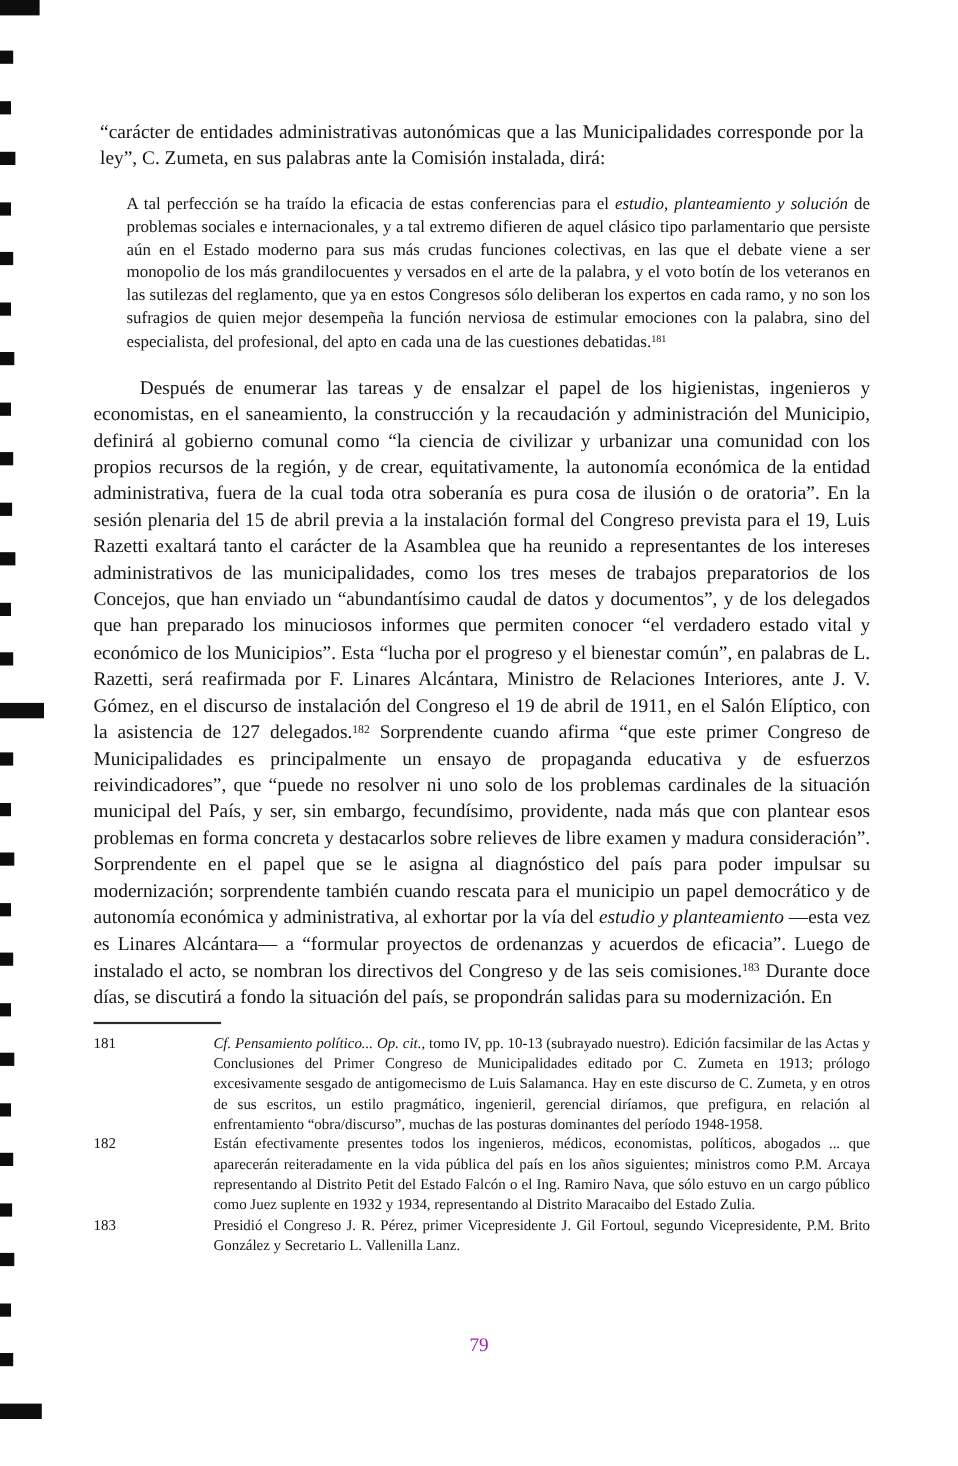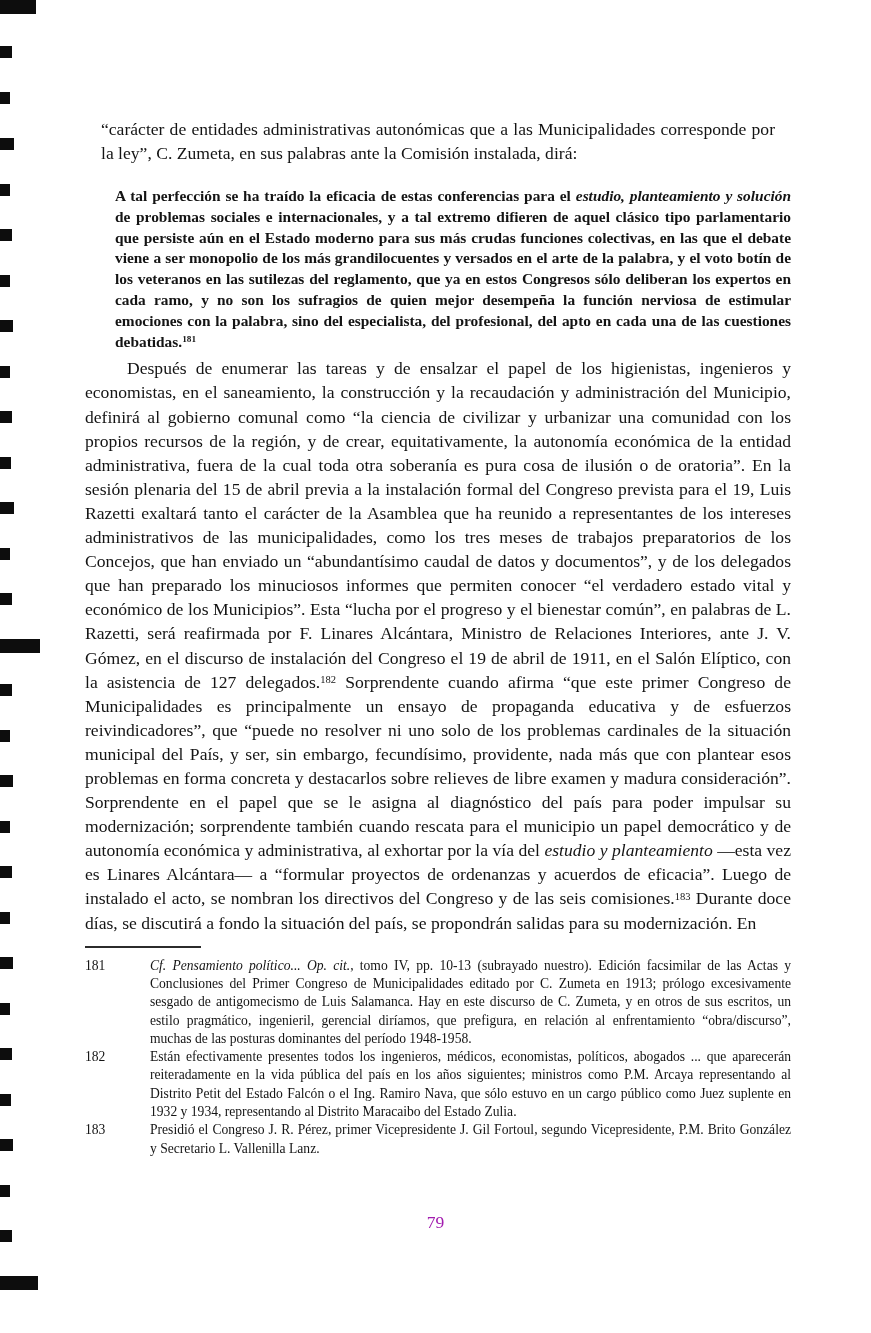--- a/index.html
+++ b/index.html
@@ -18,24 +18,23 @@
   }
   .intro{
     font-size:17.6px;line-height:24px;
     text-align:justify;
   }
   .quote{
     margin:21px 0 0 30px;
     width:676px;
     font-size:15.4px;line-height:20.8px;
     text-align:justify;
-    font-weight:bold;
   }
   .mainpara{
-    margin-top:4px;
+    margin-top:18px;
     font-size:17.6px;line-height:24.1px;
     text-align:justify;
     text-indent:42px;
   }
   .fn-ref{
     font-size:0.6em;
     vertical-align:baseline;
     position:relative;top:-0.45em;
     line-height:0;
     letter-spacing:0;
@@ -44,21 +43,21 @@
     margin-top:11px;
     width:116px;height:0;
     border-top:2px solid #2b2b2b;
   }
   .footnotes{
     margin-top:9px;
     font-size:13.6px;line-height:18.3px;
   }
   .footnote{display:flex;}
   .fn-num{width:65px;flex:none;}
-  .fn-text{flex:1;text-align:justify;}
+  .fn-text{flex:1;text-align:justify;margin-left:44px;}
   .page-number{
     position:absolute;
     top:1212px;left:0;width:100%;
     text-align:center;
     font-size:17.5px;
     color:#a21caf;
   }
   .edge-mark{
     position:absolute;
     left:0;
@@ -98,21 +97,21 @@
       <div class="edge-mark" style="top: 1048px; width: 12px; height: 12px;"></div>
       <div class="edge-mark" style="top: 1094px; width: 11px; height: 12px;"></div>
       <div class="edge-mark" style="top: 1139px; width: 13px; height: 12px;"></div>
       <div class="edge-mark" style="top: 1185px; width: 10px; height: 12px;"></div>
       <div class="edge-mark" style="top: 1230px; width: 12px; height: 12px;"></div>
       <div class="edge-mark" style="top: 1276px; width: 38px; height: 14px;"></div>
     </div>
 
   <div class="content">
 
-    <p class="intro" style="margin:16px"><span>“carácter de entidades administrativas autonómicas que a las Municipalidades corresponde por la ley”, C. Zumeta, en sus palabras ante la Comisión instalada, dirá:</span></p>
+    <p class="intro" style="margin:6px"><span>“carácter de entidades administrativas autonómicas que a las Municipalidades corresponde por la ley”, C. Zumeta, en sus palabras ante la Comisión instalada, dirá:</span></p>
 
     <p class="quote" style="margin-bottom:0"><span>A tal perfección se ha traído la eficacia de estas conferencias para el </span><i>estudio, planteamiento y solución</i><span> de problemas sociales e internacionales, y a tal extremo difieren de aquel clásico tipo parlamentario que persiste aún en el Estado moderno para sus más crudas funciones colectivas, en las que el debate viene a ser monopolio de los más grandilocuentes y versados en el arte de la palabra, y el voto botín de los veteranos en las sutilezas del reglamento, que ya en estos Congresos sólo deliberan los expertos en cada ramo, y no son los sufragios de quien mejor desempeña la función nerviosa de estimular emociones con la palabra, sino del especialista, del profesional, del apto en cada una de las cuestiones debatidas.</span><sup class="fn-ref">181</sup></p>
 
     <p class="mainpara" style="margin-bottom:0"><span>Después de enumerar las tareas y de ensalzar el papel de los higienistas, ingenieros y economistas, en el saneamiento, la construcción y la recaudación y administración del Municipio, definirá al gobierno comunal como “la ciencia de civilizar y urbanizar una comunidad con los propios recursos de la región, y de crear, equitativamente, la autonomía económica de la entidad administrativa, fuera de la cual toda otra soberanía es pura cosa de ilusión o de oratoria”. En la sesión plenaria del 15 de abril previa a la instalación formal del Congreso prevista para el 19, Luis Razetti exaltará tanto el carácter de la Asamblea que ha reunido a representantes de los intereses administrativos de las municipalidades, como los tres meses de trabajos preparatorios de los Concejos, que han enviado un “abundantísimo caudal de datos y documentos”, y de los delegados que han preparado los minuciosos informes que permiten conocer “el verdadero estado vital y económico de los Municipios”. Esta “lucha por el progreso y el bienestar común”, en palabras de L. Razetti, será reafirmada por F. Linares Alcántara, Ministro de Relaciones Interiores, ante J. V. Gómez, en el discurso de instalación del Congreso el 19 de abril de 1911, en el Salón Elíptico, con la asistencia de 127 delegados.</span><sup class="fn-ref">182</sup><span> Sorprendente cuando afirma “que este primer Congreso de Municipalidades es principalmente un ensayo de propaganda educativa y de esfuerzos reivindicadores”, que “puede no resolver ni uno solo de los problemas cardinales de la situación municipal del País, y ser, sin embargo, fecundísimo, providente, nada más que con plantear esos problemas en forma concreta y destacarlos sobre relieves de libre examen y madura consideración”. Sorprendente en el papel que se le asigna al diagnóstico del país para poder impulsar su modernización; sorprendente también cuando rescata para el municipio un papel democrático y de autonomía económica y administrativa, al exhortar por la vía del </span><i>estudio y planteamiento</i><span> —esta vez es Linares Alcántara— a “formular proyectos de ordenanzas y acuerdos de eficacia”. Luego de instalado el acto, se nombran los directivos del Congreso y de las seis comisiones.</span><sup class="fn-ref">183</sup><span> Durante doce días, se discutirá a fondo la situación del país, se propondrán salidas para su modernización. En</span></p>
 
     <div class="fn-rule"></div>
 
     <div class="footnotes">
 
       <div class="footnote">

